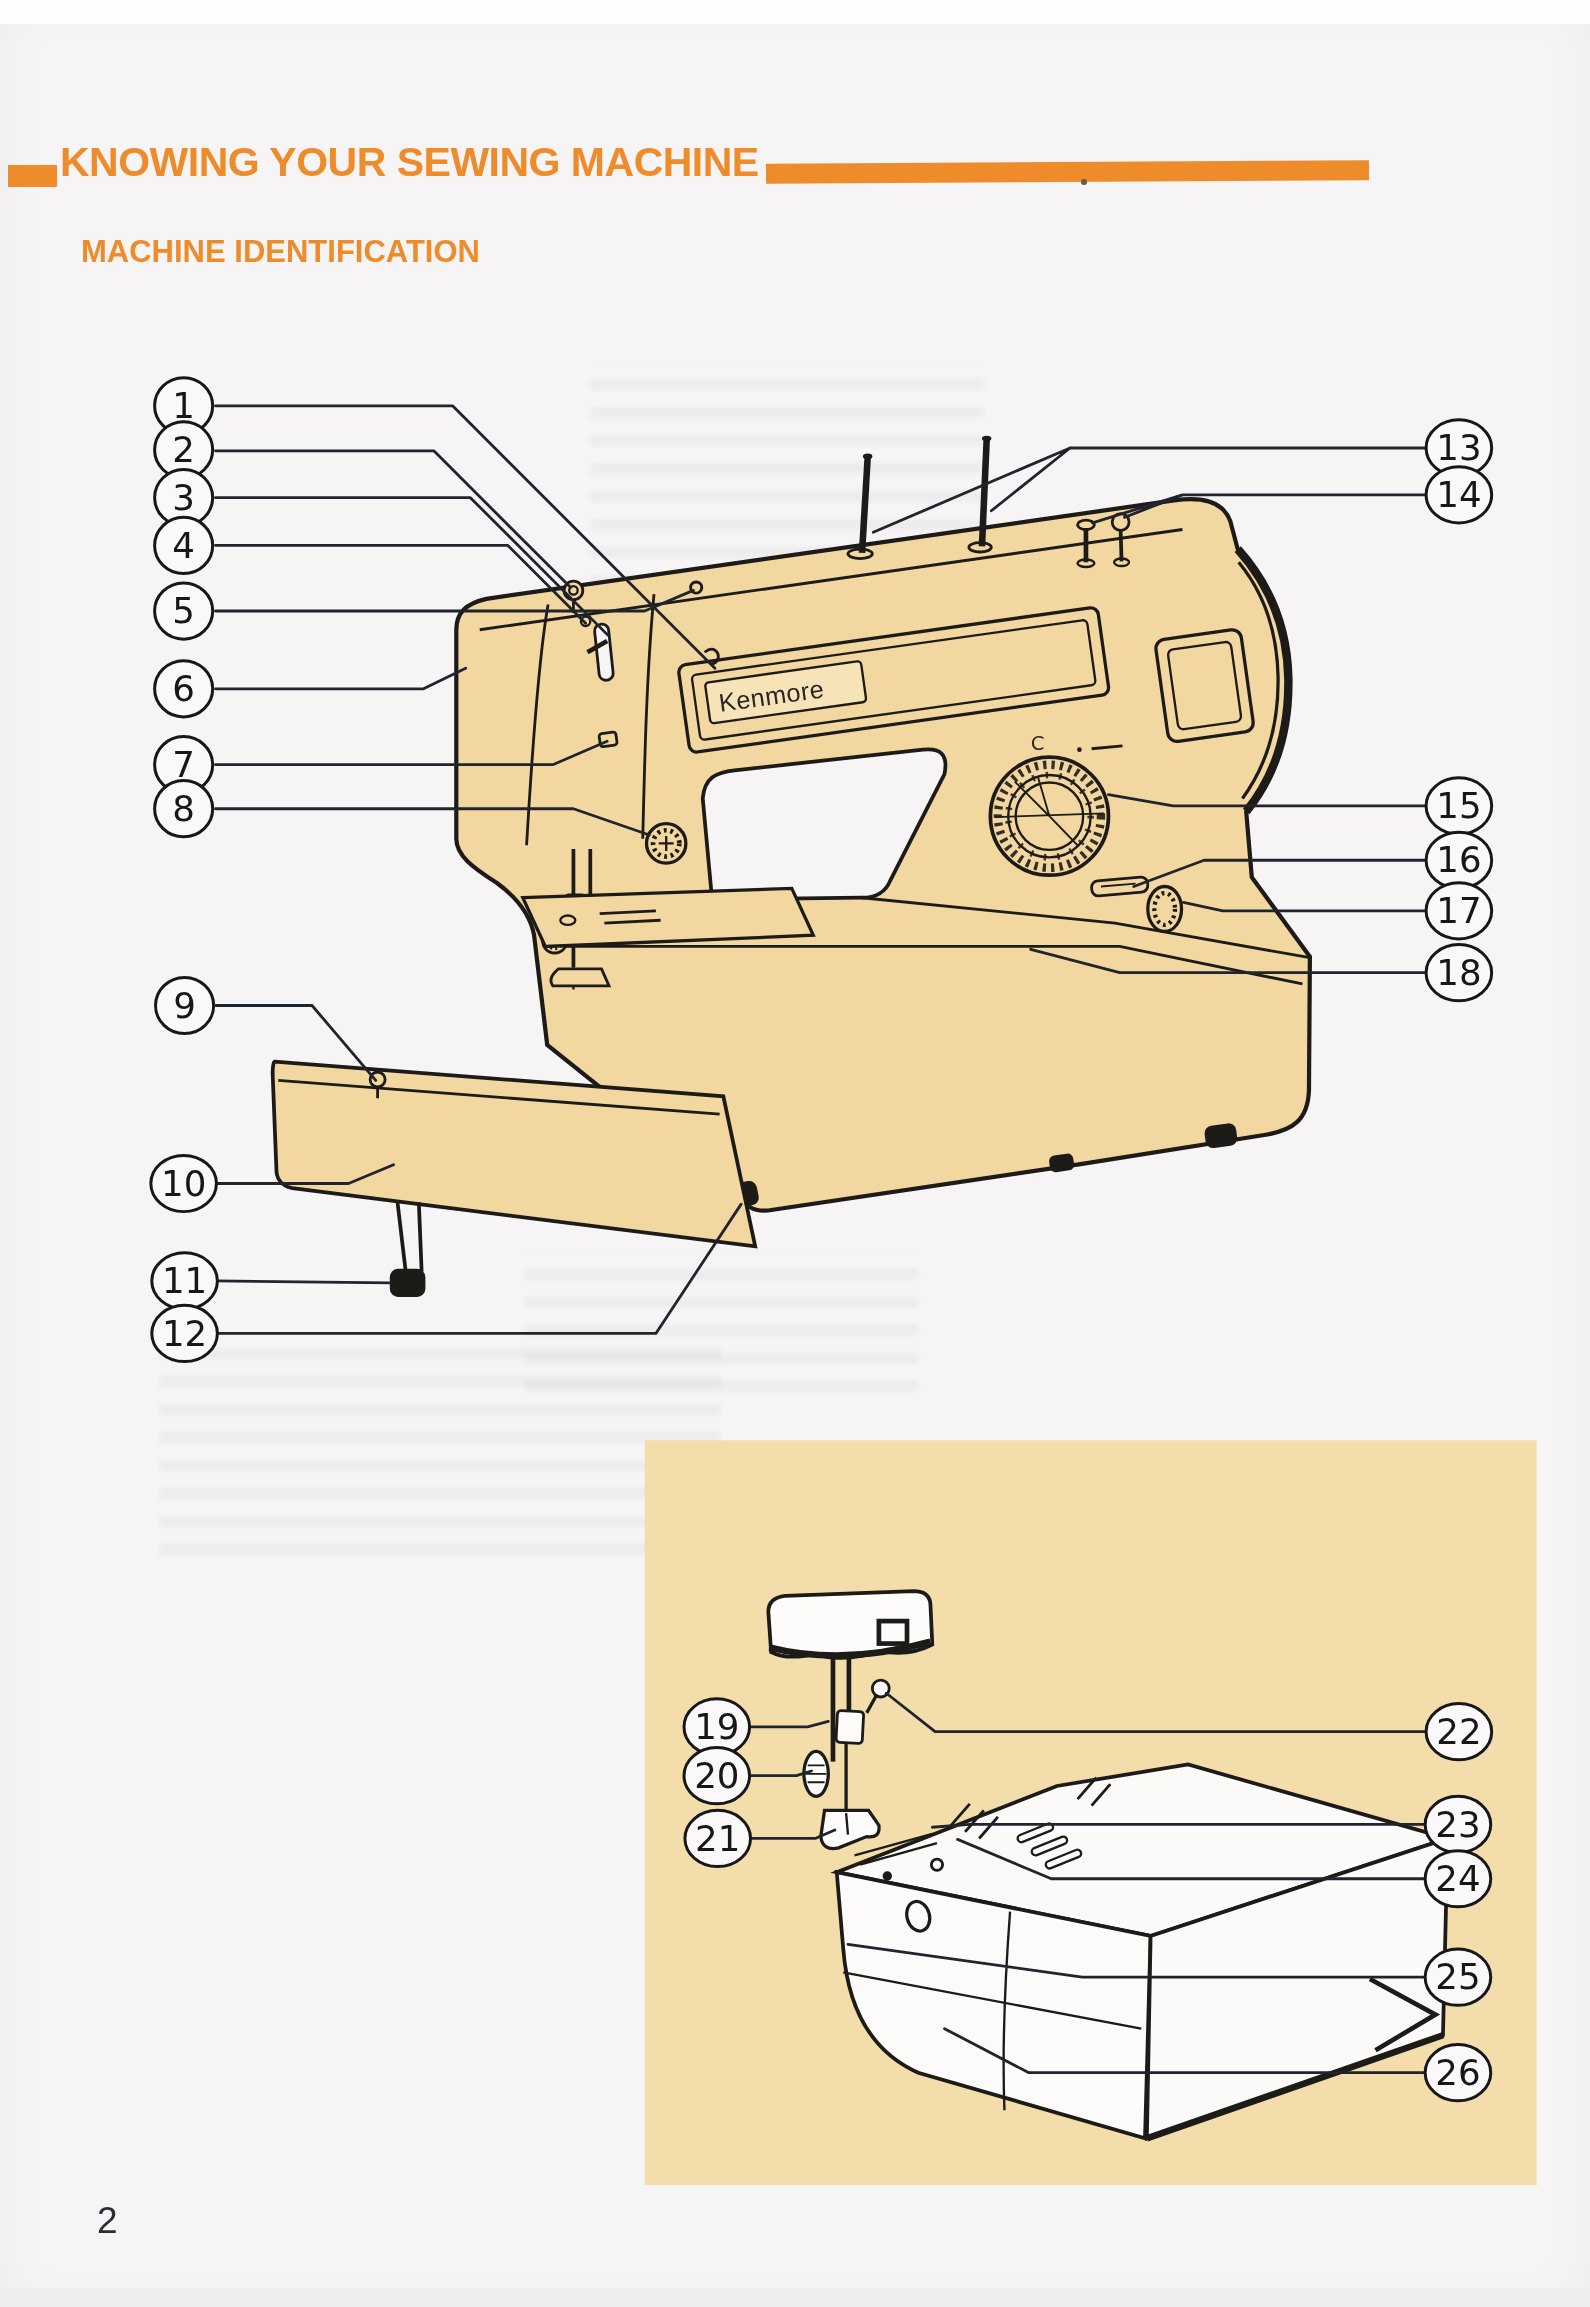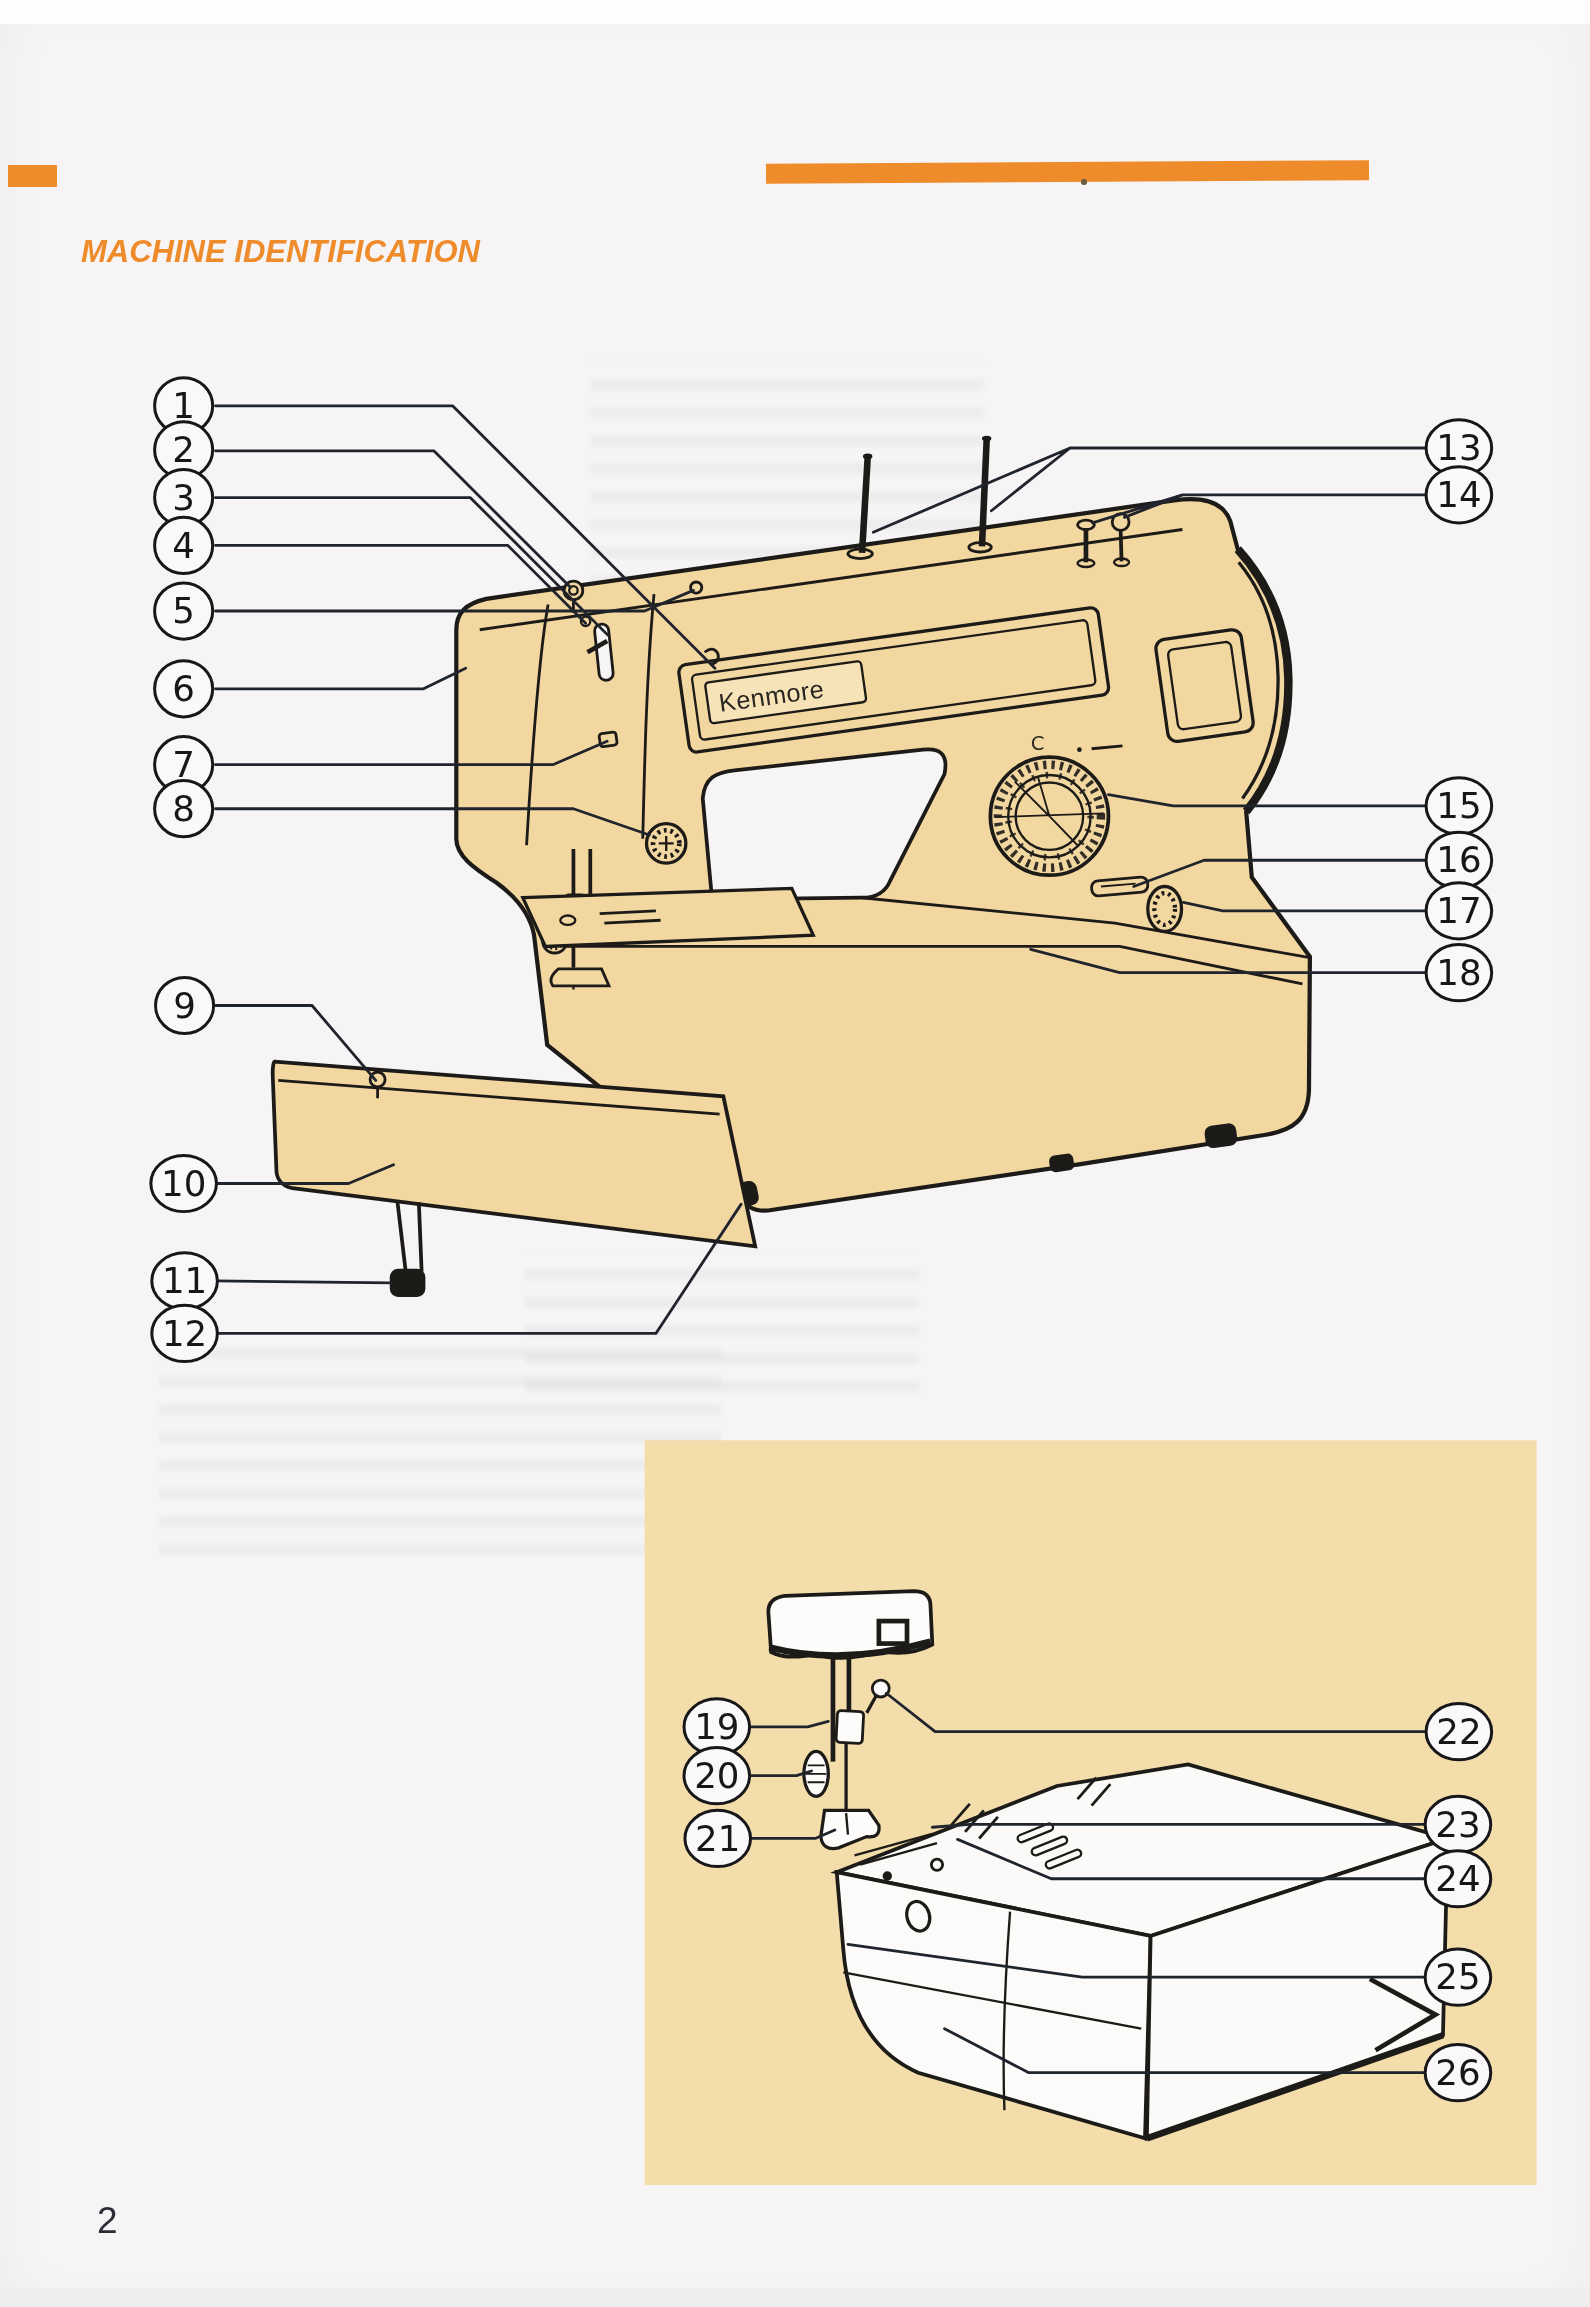--- a/index.html
+++ b/index.html
@@ -22,21 +22,21 @@
   .hdr-title{
     position:absolute;left:60px;top:142px;margin:0;
     font-size:41px;font-weight:bold;letter-spacing:-0.5px;line-height:1;
     color:var(--orange);white-space:nowrap;
   }
   .hdr-bar{position:absolute;left:766px;top:162px;width:603px;height:19.7px;background:var(--orange);transform:rotate(-0.35deg);}
   .bar-speck{position:absolute;left:1081px;top:179px;width:5.6px;height:5.6px;border-radius:50%;background:#6b5a3e;}
   .section-title{
     position:absolute;left:81px;top:236px;margin:0;
     font-size:31px;font-weight:bold;letter-spacing:0px;line-height:1;
-    color:var(--orange);white-space:nowrap;font-style:italic;
+    color:var(--orange);white-space:nowrap;
   }
   .page-num{
     position:absolute;left:97px;top:2200px;
     font-size:37px;color:#2c2c34;
   }
   .ghost{
     position:absolute;opacity:0.055;filter:blur(1.9px);pointer-events:none;
     background:repeating-linear-gradient(0deg,#6a6a6a 0 11.2px,transparent 11.2px 28px);
   }
   svg{position:absolute;left:0;top:0;}
@@ -51,20 +51,21 @@
 <div class="page">
 
   <div class="edge-top"></div>
   <div class="edge-bottom"></div>
 
   <div class="ghost" style="left:590px;top:361px;width:394px;height:309px;"></div>
   <div class="ghost" style="left:159px;top:1340px;width:562px;height:215px;"></div>
   <div class="ghost" style="left:525px;top:1251px;width:394px;height:141px;"></div>
 
   <div class="hdr-dash"></div>
+  <h1 class="hdr-title">KNOWING YOUR SEWING MACHINE</h1>
   <div class="hdr-bar"></div>
   <div class="bar-speck"></div>
   <h2 class="section-title">MACHINE IDENTIFICATION</h2>
 
   <svg width="1591" height="2308" viewBox="0 0 1698 2463">
 
     <g>
       <rect x="688" y="1537" width="952" height="795" fill="var(--tan2)"></rect>
 
       <path d="M823,1763 L820,1720 Q820,1705 838,1703 L975,1698 Q992,1698 993,1712 L995,1755 Q970,1768 940,1762 Q900,1775 870,1765 Q840,1772 823,1763 Z" fill="#fdfcfb" stroke="var(--ink)" stroke-width="4"></path>

